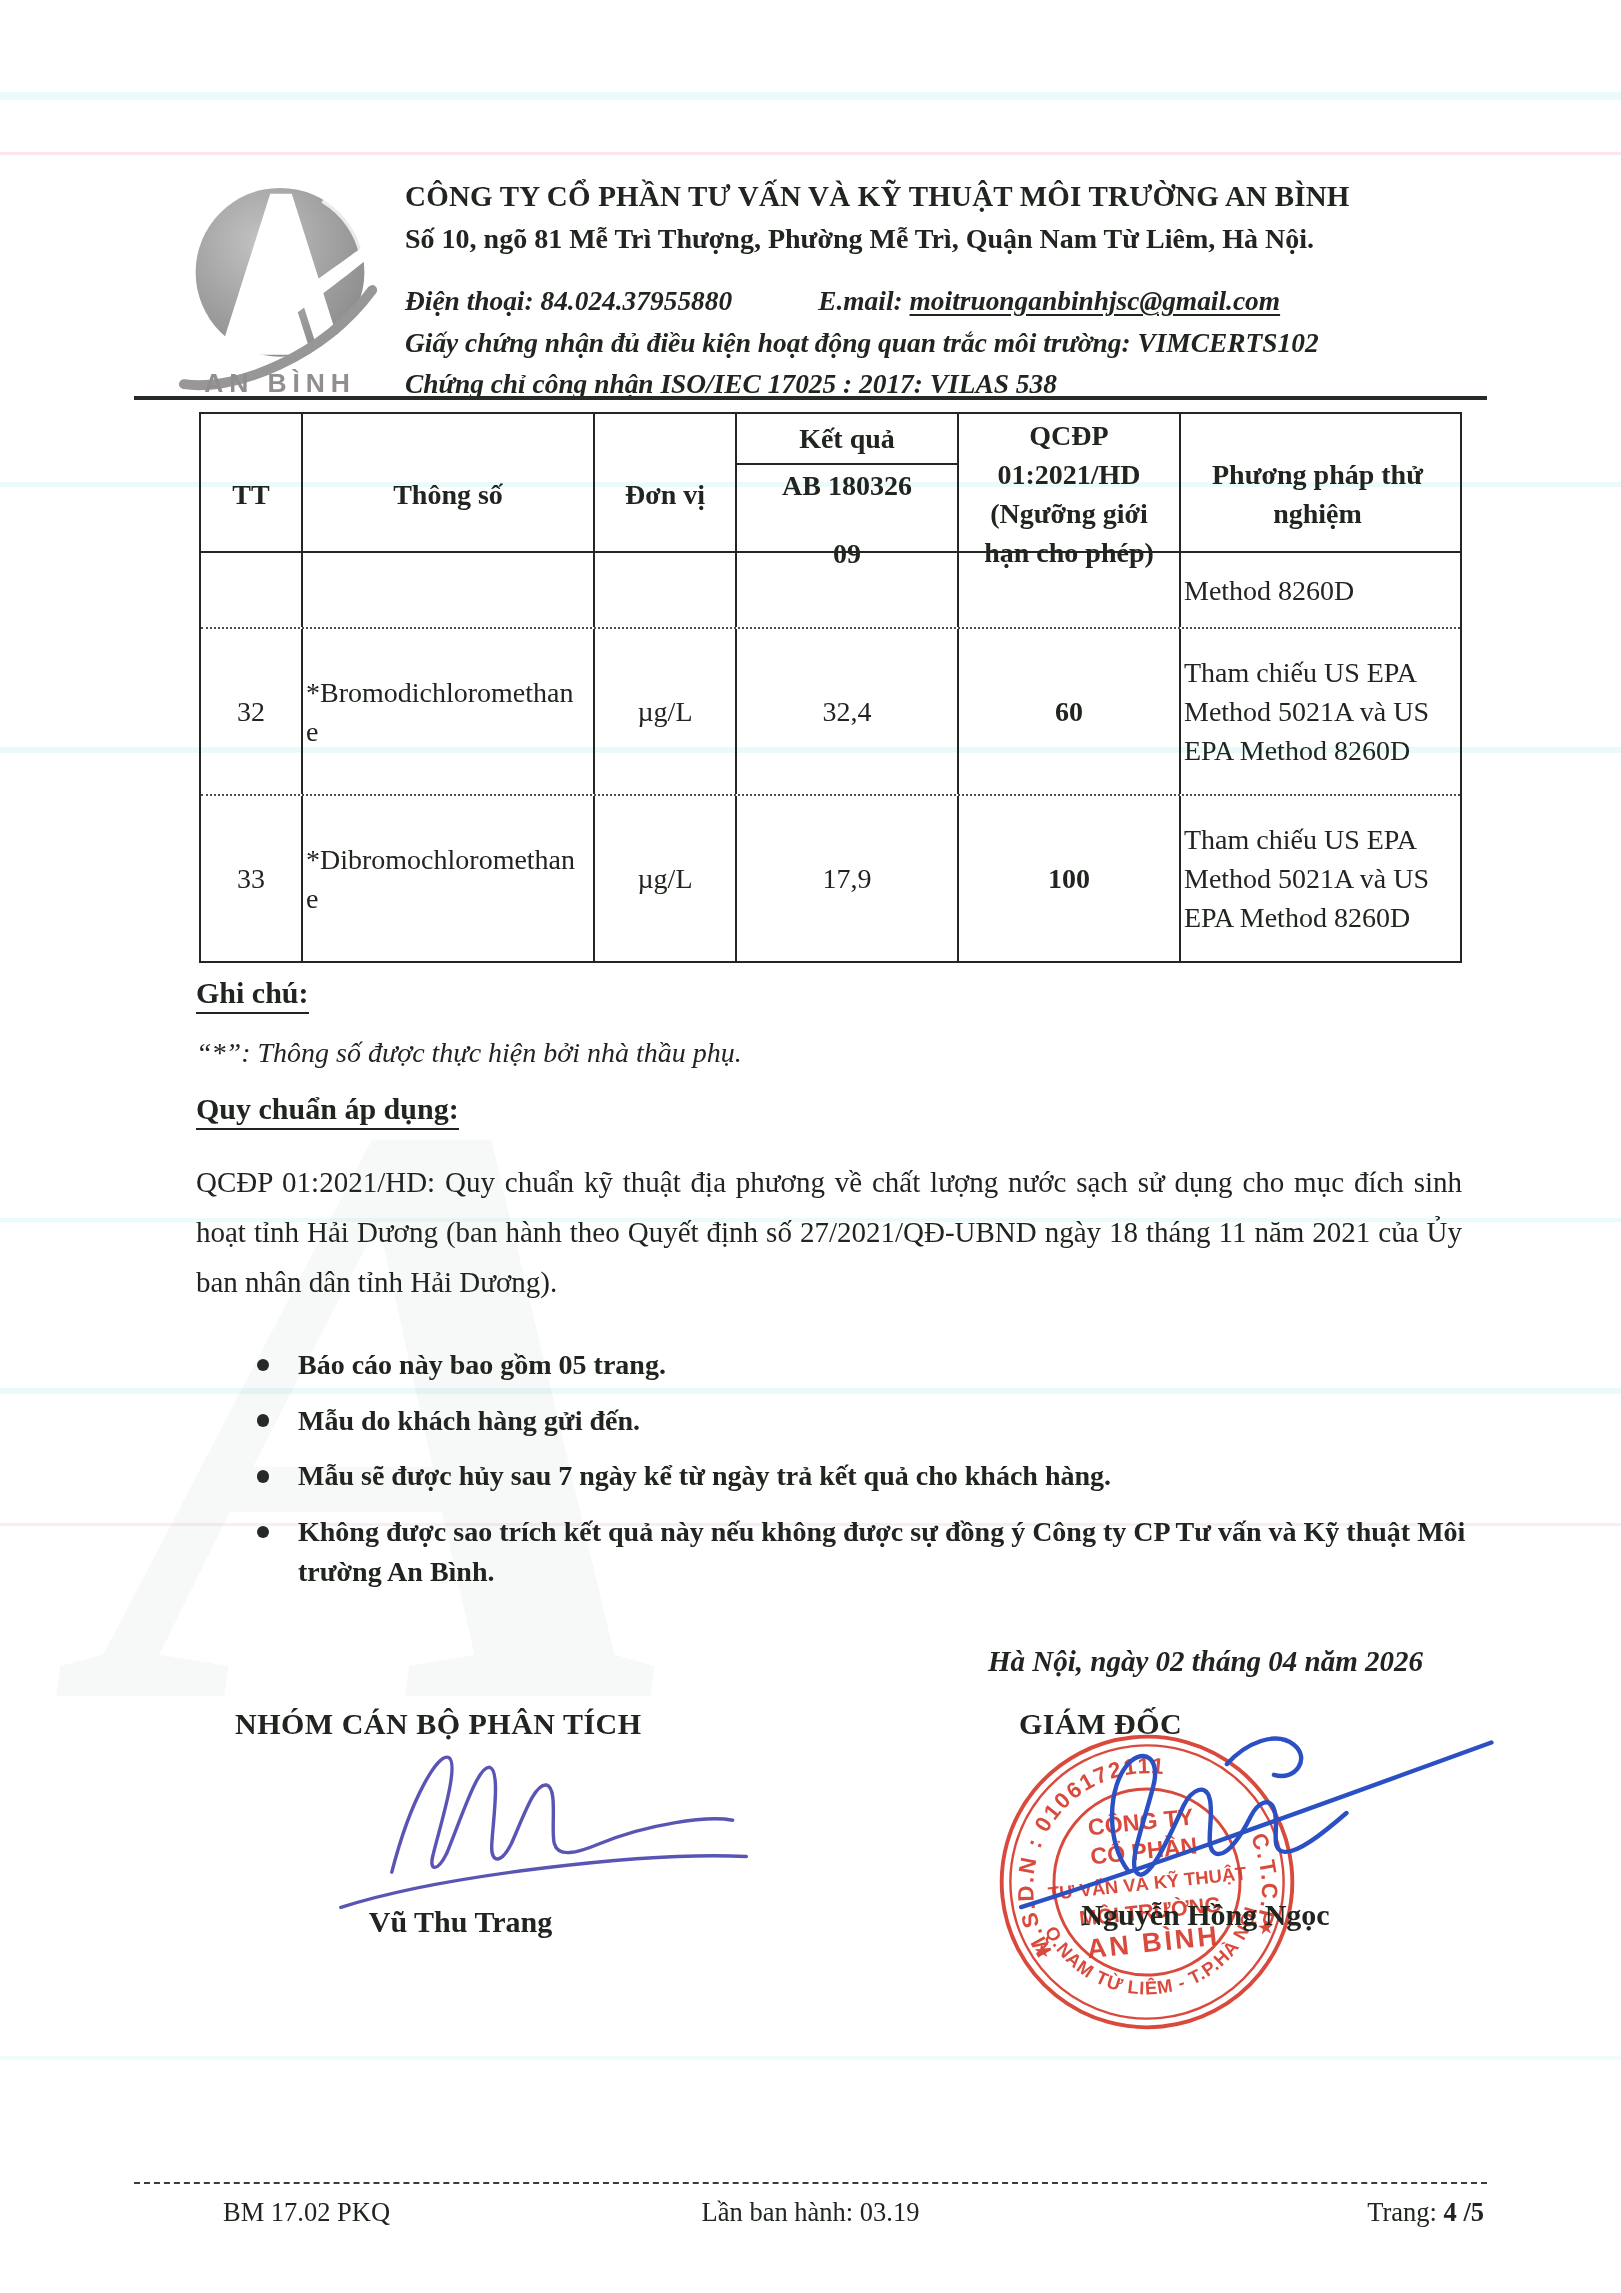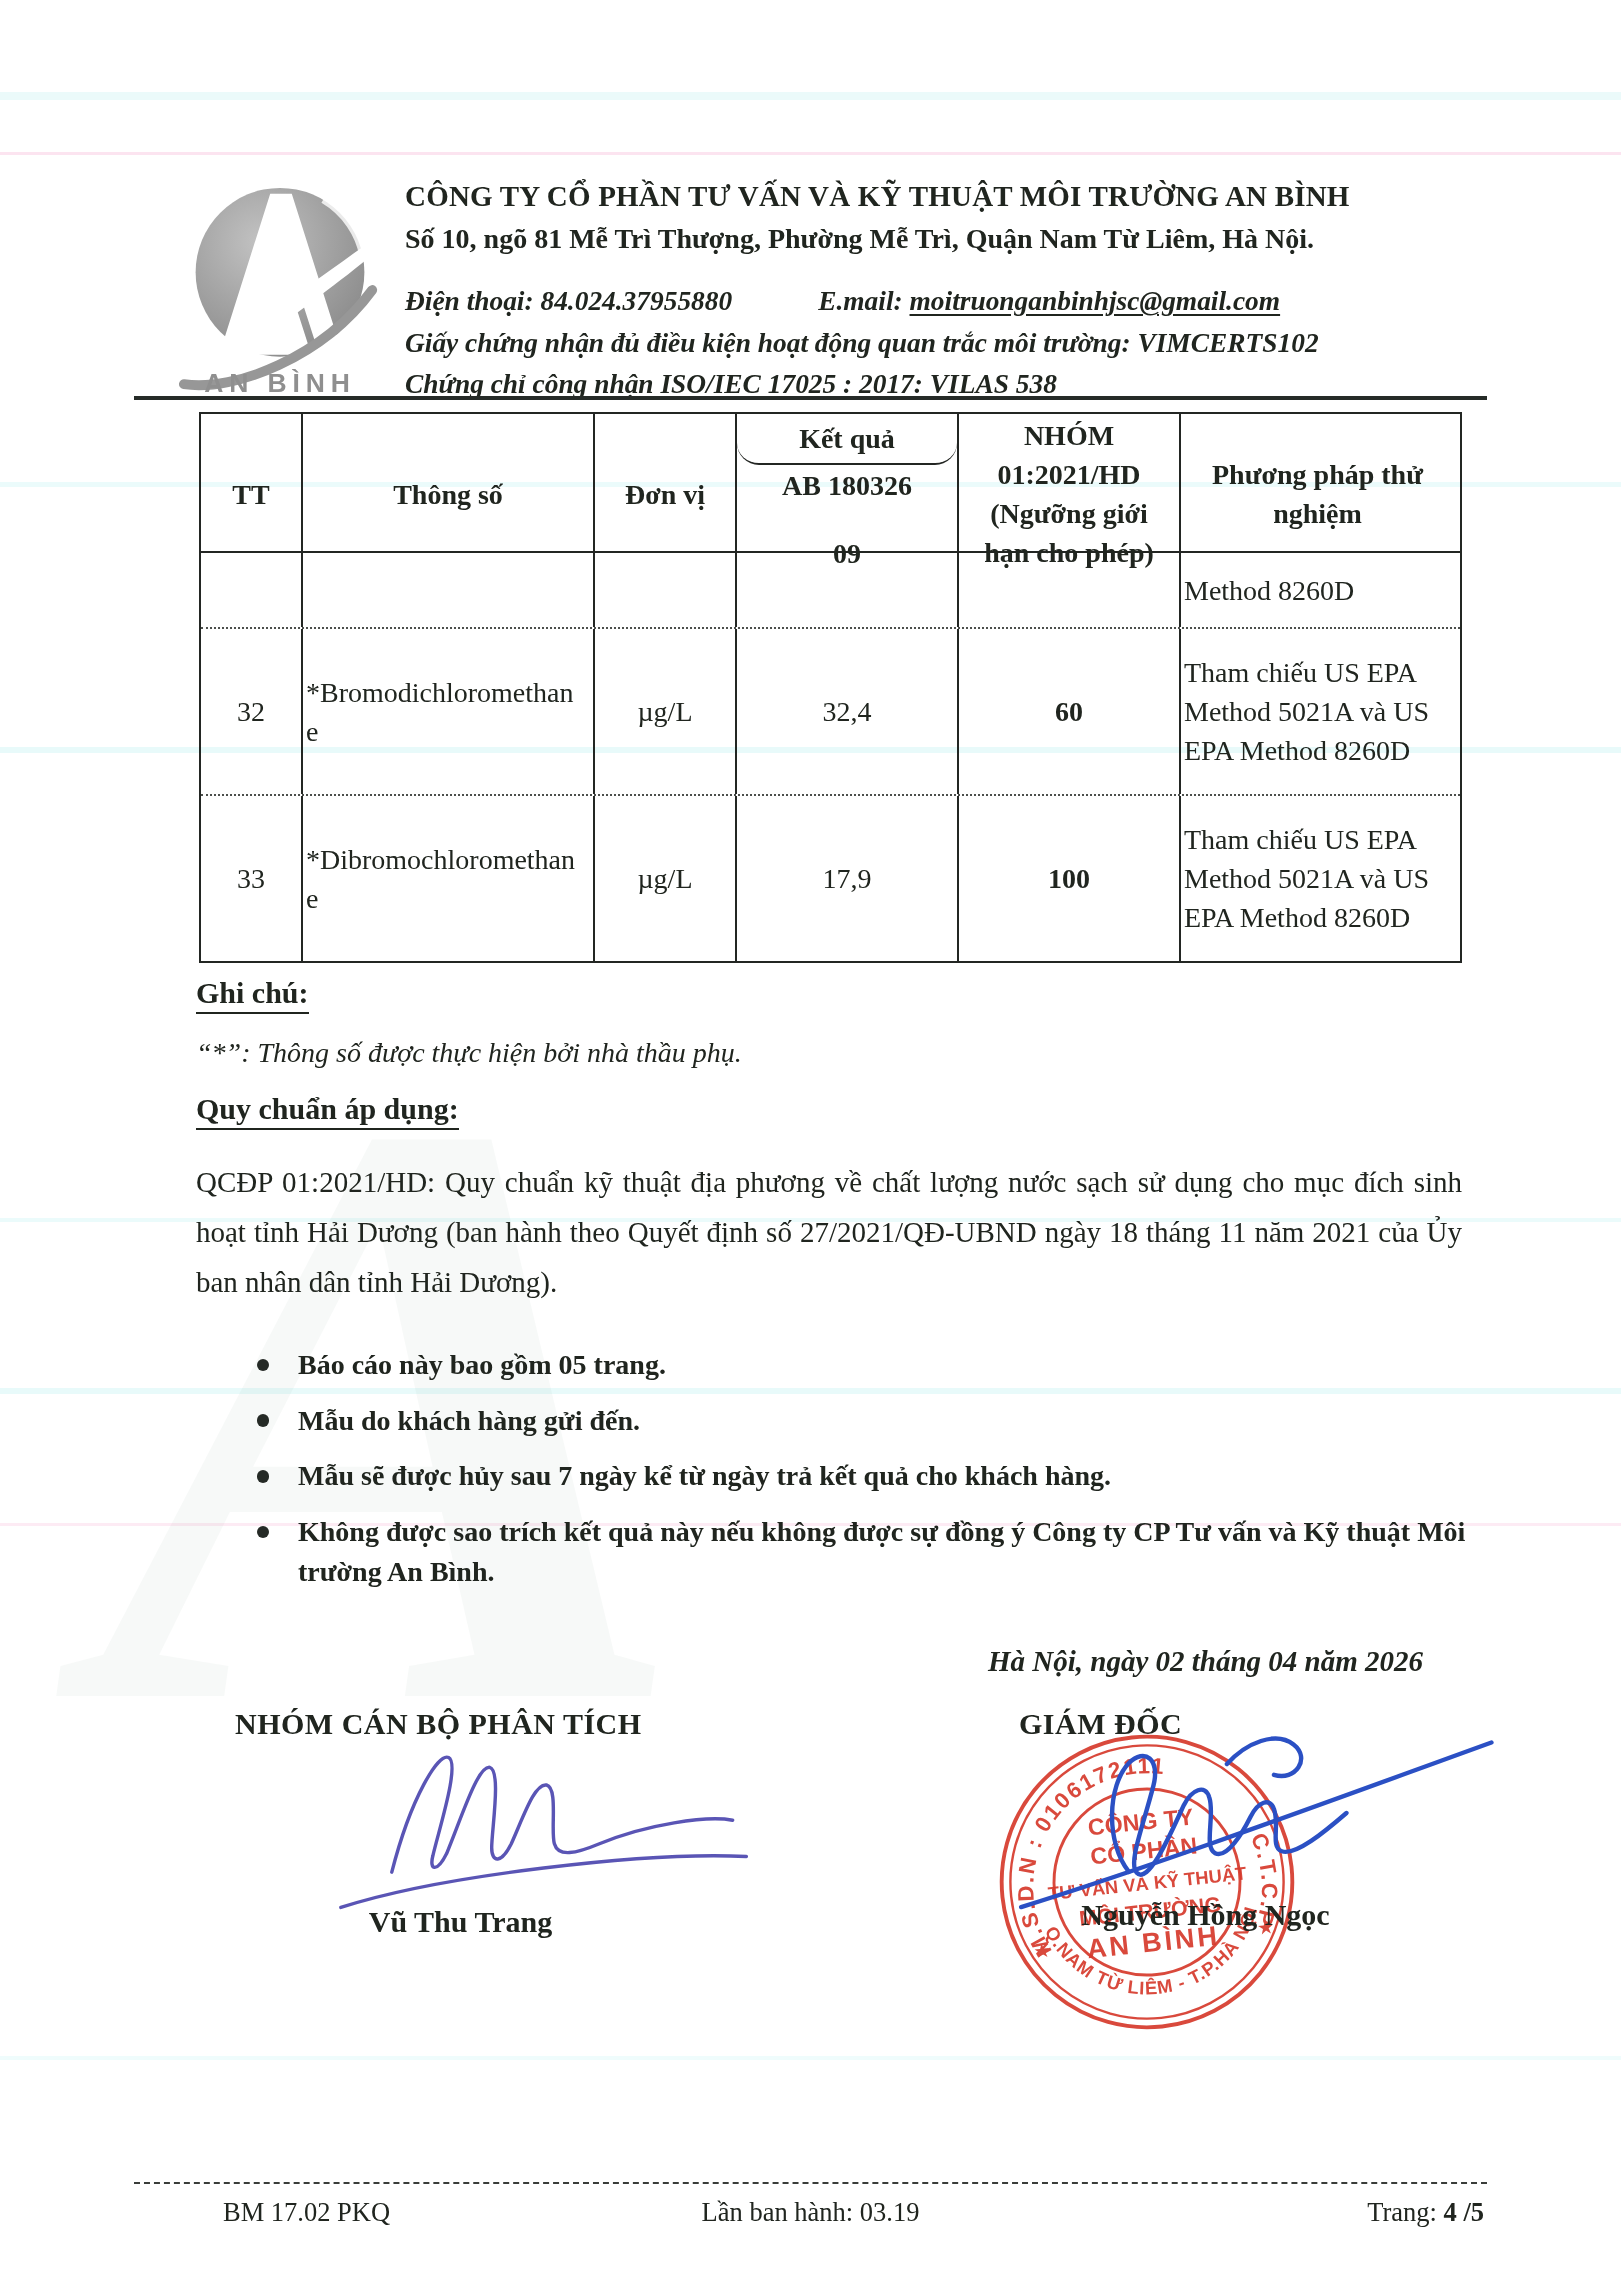--- a/index.html
+++ b/index.html
@@ -25,21 +25,21 @@
   .rule{left:134px;top:396px;width:1353px;height:3.9px;background:#262b28;}
   
   .tbl{left:199px;top:412px;width:1259px;border:2.9px solid #232623;box-sizing:content-box;}
   .trow{display:grid;grid-template-columns:102px 292px 142px 222px 222px 273px;}
   .td{border-right:2px solid #232623;display:flex;align-items:center;justify-content:center;
       font-size:28px;box-sizing:border-box;}
   .td:last-child{border-right:none;}
   .thead{height:137px;border-bottom:2px solid #232623;font-weight:bold;}
   .thead .td{text-align:center;line-height:39px;}
   .th-result{flex-direction:column;padding:0;align-items:stretch;}
-  .th-result-top{height:49px;border-bottom:2px solid #232623;display:flex;align-items:center;justify-content:center;border-radius:22px;}
+  .th-result-top{height:49px;border-bottom:2px solid #232623;display:flex;align-items:center;justify-content:center;}
   .th-result-bottom{flex:1;display:flex;flex-direction:column;align-items:center;justify-content:center;line-height:41px;gap:27px;}
   .th-limit{padding:0 15.7px;}
   .brow1{height:74px;}
   .brow{height:165px;border-top:2px dotted #4c4f4c;}
   .cell-left{justify-content:flex-start;text-align:left;padding-left:3px;padding-right:7.8px;line-height:39px;}
   .cell-param{word-break:break-all;}
   .bold-val{font-weight:bold;}
   
   .sec-title{font-size:30px;font-weight:bold;border-bottom:2.9px solid #20251f;
     display:inline-block;padding-bottom:2px;}
@@ -115,21 +115,21 @@
     <div class="td">TT</div>
     <div class="td">Thông số</div>
     <div class="td">Đơn vị</div>
     <div class="td th-result">
       <div class="th-result-top">Kết quả</div>
       <div class="th-result-bottom">
         <span>AB 180326</span>
         <span>09</span>
       </div>
     </div>
-    <div class="td th-limit">NHÓM 01:2021/HD (Ngưỡng giới hạn cho phép)</div>
+    <div class="td th-limit">QCĐP 01:2021/HD (Ngưỡng giới hạn cho phép)</div>
     <div class="td">Phương pháp thử nghiệm</div>
   </div>
 
   <div class="trow brow1">
     <div class="td"></div>
     <div class="td cell-left cell-param"></div>
     <div class="td"></div>
     <div class="td"></div>
     <div class="td"></div>
     <div class="td cell-left">Method 8260D</div>

